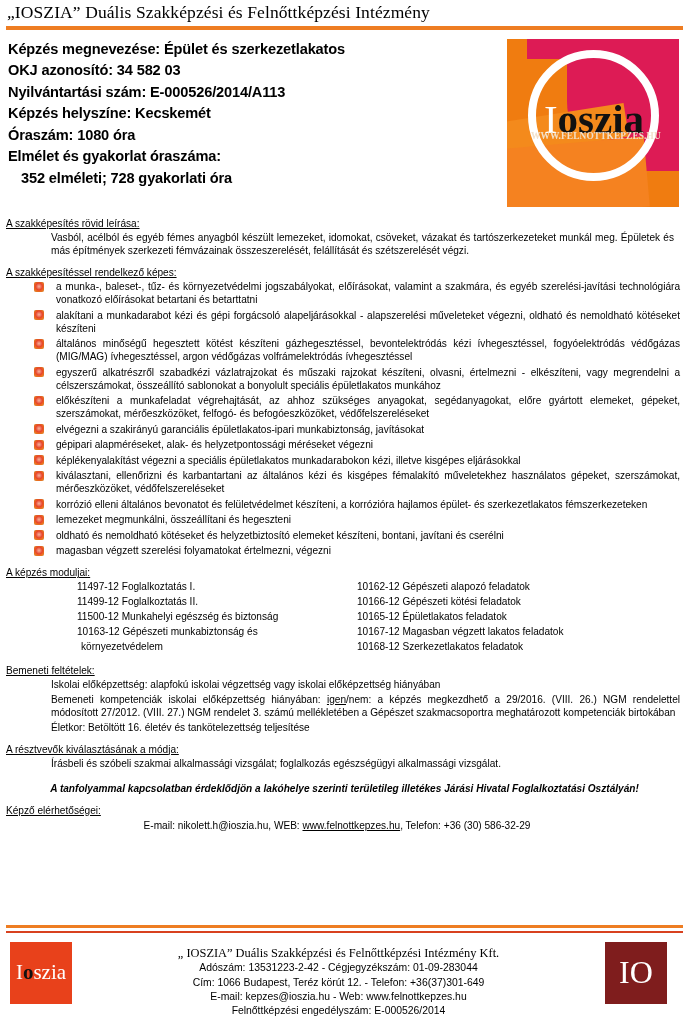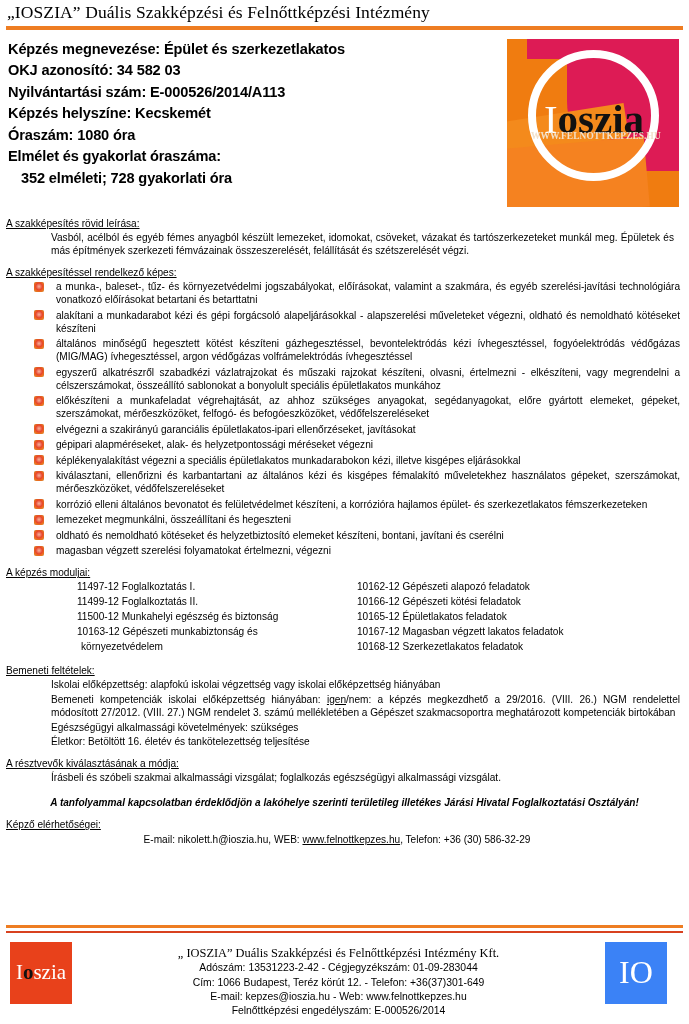--- a/index.html
+++ b/index.html
@@ -229,21 +229,21 @@
     font-family: "Liberation Serif", serif;
     font-size: 21px;
     color: #ffffff;
     margin-left: 2px;
   }
   .fbox-left .dark { color: #111111; font-weight: bold; }
   .fbox-right {
     flex: 0 0 auto;
     width: 62px;
     height: 62px;
-    background: #3b82f6;
+    background: #7f1d1d;
     display: flex;
     align-items: center;
     justify-content: center;
     font-family: "Liberation Serif", serif;
     font-size: 32px;
     color: #ffffff;
     margin-right: 14px;
   }
   .fcenter {
     flex: 1 1 auto;
@@ -294,21 +294,21 @@
     <div class="sec-head first">A szakképesítés rövid leírása:</div>
     <div class="para">Vasból, acélból és egyéb fémes anyagból készült lemezeket, idomokat, csöveket, vázakat és tartószerkezeteket munkál meg. Épületek és más építmények szerkezeti fémvázainak összeszerelését, felállítását és szétszerelését végzi.</div>
 
     <div class="sec-head">A szakképesítéssel rendelkező képes:</div>
     <ul class="bullets">
       <li><span class="bullet-icon"></span><span>a munka-, baleset-, tűz- és környezetvédelmi jogszabályokat, előírásokat, valamint a szakmára, és egyéb szerelési-javítási technológiára vonatkozó előírásokat betartani és betarttatni</span></li>
       <li><span class="bullet-icon"></span><span>alakítani a munkadarabot kézi és gépi forgácsoló alapeljárásokkal - alapszerelési műveleteket végezni, oldható és nemoldható kötéseket készíteni</span></li>
       <li><span class="bullet-icon"></span><span>általános minőségű hegesztett kötést készíteni gázhegesztéssel, bevontelektródás kézi ívhegesztéssel, fogyóelektródás védőgázas (MIG/MAG) ívhegesztéssel, argon védőgázas volfrámelektródás ívhegesztéssel</span></li>
       <li><span class="bullet-icon"></span><span>egyszerű alkatrészről szabadkézi vázlatrajzokat és műszaki rajzokat készíteni, olvasni, értelmezni - elkészíteni, vagy megrendelni a célszerszámokat, összeállító sablonokat a bonyolult speciális épületlakatos munkához</span></li>
       <li><span class="bullet-icon"></span><span>előkészíteni a munkafeladat végrehajtását, az ahhoz szükséges anyagokat, segédanyagokat, előre gyártott elemeket, gépeket, szerszámokat, mérőeszközöket, felfogó- és befogóeszközöket, védőfelszereléseket</span></li>
-      <li><span class="bullet-icon"></span><span>elvégezni a szakirányú garanciális épületlakatos-ipari ellenőrzéseket, javításokat</span></li>
+      <li><span class="bullet-icon"></span><span>elvégezni a szakirányú garanciális épületlakatos-ipari munkabiztonság, javításokat</span></li>
       <li><span class="bullet-icon"></span><span>gépipari alapméréseket, alak- és helyzetpontossági méréseket végezni</span></li>
       <li><span class="bullet-icon"></span><span>képlékenyalakítást végezni a speciális épületlakatos munkadarabokon kézi, illetve kisgépes eljárásokkal</span></li>
       <li><span class="bullet-icon"></span><span>kiválasztani, ellenőrizni és karbantartani az általános kézi és kisgépes fémalakító műveletekhez használatos gépeket, szerszámokat, mérőeszközöket, védőfelszereléseket</span></li>
       <li><span class="bullet-icon"></span><span>korrózió elleni általános bevonatot és felületvédelmet készíteni, a korrózióra hajlamos épület- és szerkezetlakatos fémszerkezeteken</span></li>
       <li><span class="bullet-icon"></span><span>lemezeket megmunkálni, összeállítani és hegeszteni</span></li>
       <li><span class="bullet-icon"></span><span>oldható és nemoldható kötéseket és helyzetbiztosító elemeket készíteni, bontani, javítani és cserélni</span></li>
       <li><span class="bullet-icon"></span><span>magasban végzett szerelési folyamatokat értelmezni, végezni</span></li>
     </ul>
 
     <div class="sec-head">A képzés moduljai:</div>
@@ -330,21 +330,20 @@
           <li>10167-12 Magasban végzett lakatos feladatok</li>
           <li>10168-12 Szerkezetlakatos feladatok</li>
         </ul>
       </div>
     </div>
 
     <div class="sec-head">Bemeneti feltételek:</div>
     <div class="lines">
       <div class="ln">Iskolai előképzettség: alapfokú iskolai végzettség vagy iskolai előképzettség hiányában</div>
       <div class="ln just"><span>Bemeneti kompetenciák iskolai előképzettség hiányában: <span class="u">igen</span>/nem: a képzés megkezdhető a 29/2016. (VIII. 26.) NGM rendelettel módosított 27/2012. (VIII. 27.) NGM rendelet 3. számú mellékletében a Gépészet szakmacsoportra meghatározott kompetenciák birtokában</span></div>
-      <div class="ln">Egészségügyi alkalmassági követelmények: szükséges</div>
       <div class="ln">Életkor: Betöltött 16. életév és tankötelezettség teljesítése</div>
     </div>
 
     <div class="sec-head">A résztvevők kiválasztásának a módja:</div>
     <div class="lines">
       <div class="ln">Írásbeli és szóbeli szakmai alkalmassági vizsgálat; foglalkozás egészségügyi alkalmassági vizsgálat.</div>
     </div>
 
     <div class="callout">A tanfolyammal kapcsolatban érdeklődjön a lakóhelye szerinti területileg illetékes Járási Hivatal Foglalkoztatási Osztályán!</div>
 

